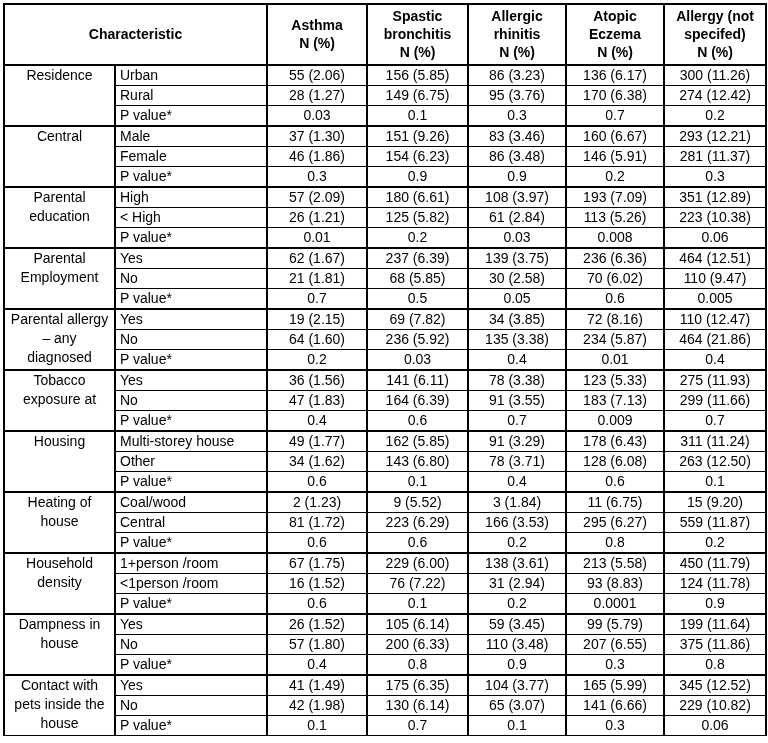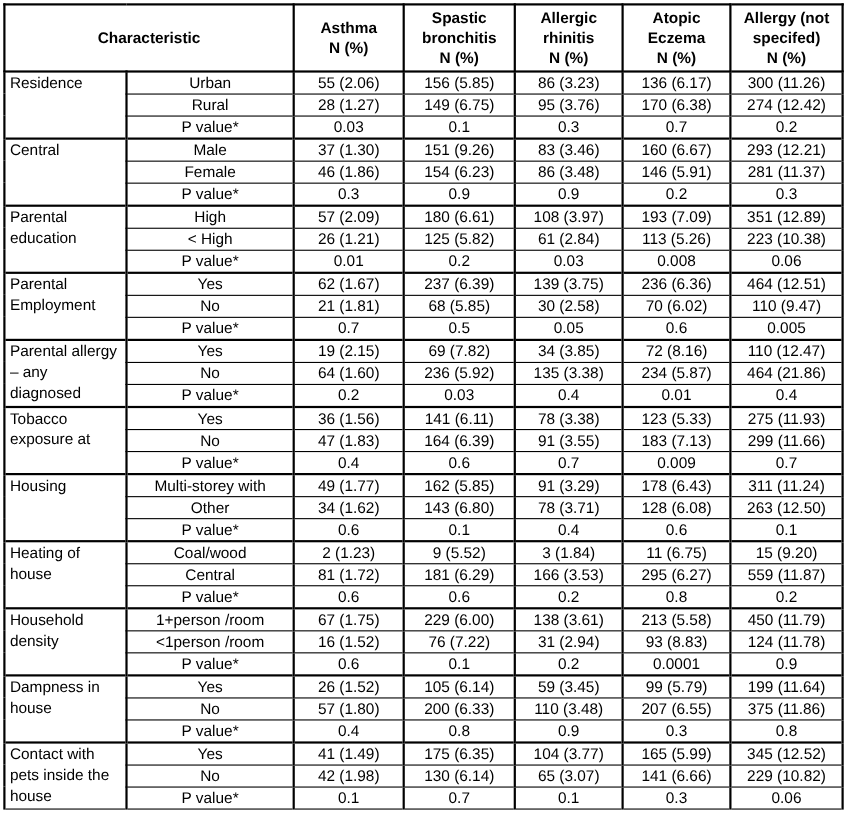--- a/index.html
+++ b/index.html
@@ -41,28 +41,28 @@
     padding: 2px 2px;
   }
   .stats-table tbody td {
     height: 19px;
     line-height: 19px;
   }
   .stats-table tr.group-start td {
     border-top-width: 2px;
   }
   .group-cell {
-    text-align: left;
+    text-align: center;
     vertical-align: top;
     padding-top: 1px;
     line-height: 20px;
     white-space: normal;
   }
   .sub-cell {
-    text-align: center;
+    text-align: left;
     vertical-align: middle;
   }
   .data-cell {
     text-align: center;
     vertical-align: middle;
   }
 </style>
 </head>
 <body>
 
@@ -242,21 +242,21 @@
         <tr>
           <td class="sub-cell">P value*</td>
           <td class="data-cell">0.4</td>
           <td class="data-cell">0.6</td>
           <td class="data-cell">0.7</td>
           <td class="data-cell">0.009</td>
           <td class="data-cell">0.7</td>
         </tr>
         <tr class="group-start">
           <td class="group-cell" rowspan="3">Housing</td>
-          <td class="sub-cell">Multi-storey with</td>
+          <td class="sub-cell">Multi-storey house</td>
           <td class="data-cell">49 (1.77)</td>
           <td class="data-cell">162 (5.85)</td>
           <td class="data-cell">91 (3.29)</td>
           <td class="data-cell">178 (6.43)</td>
           <td class="data-cell">311 (11.24)</td>
         </tr>
         <tr>
           <td class="sub-cell">Other</td>
           <td class="data-cell">34 (1.62)</td>
           <td class="data-cell">143 (6.80)</td>
@@ -277,21 +277,21 @@
           <td class="sub-cell">Coal/wood</td>
           <td class="data-cell">2 (1.23)</td>
           <td class="data-cell">9 (5.52)</td>
           <td class="data-cell">3 (1.84)</td>
           <td class="data-cell">11 (6.75)</td>
           <td class="data-cell">15 (9.20)</td>
         </tr>
         <tr>
           <td class="sub-cell">Central</td>
           <td class="data-cell">81 (1.72)</td>
-          <td class="data-cell">181 (6.29)</td>
+          <td class="data-cell">223 (6.29)</td>
           <td class="data-cell">166 (3.53)</td>
           <td class="data-cell">295 (6.27)</td>
           <td class="data-cell">559 (11.87)</td>
         </tr>
         <tr>
           <td class="sub-cell">P value*</td>
           <td class="data-cell">0.6</td>
           <td class="data-cell">0.6</td>
           <td class="data-cell">0.2</td>
           <td class="data-cell">0.8</td>

